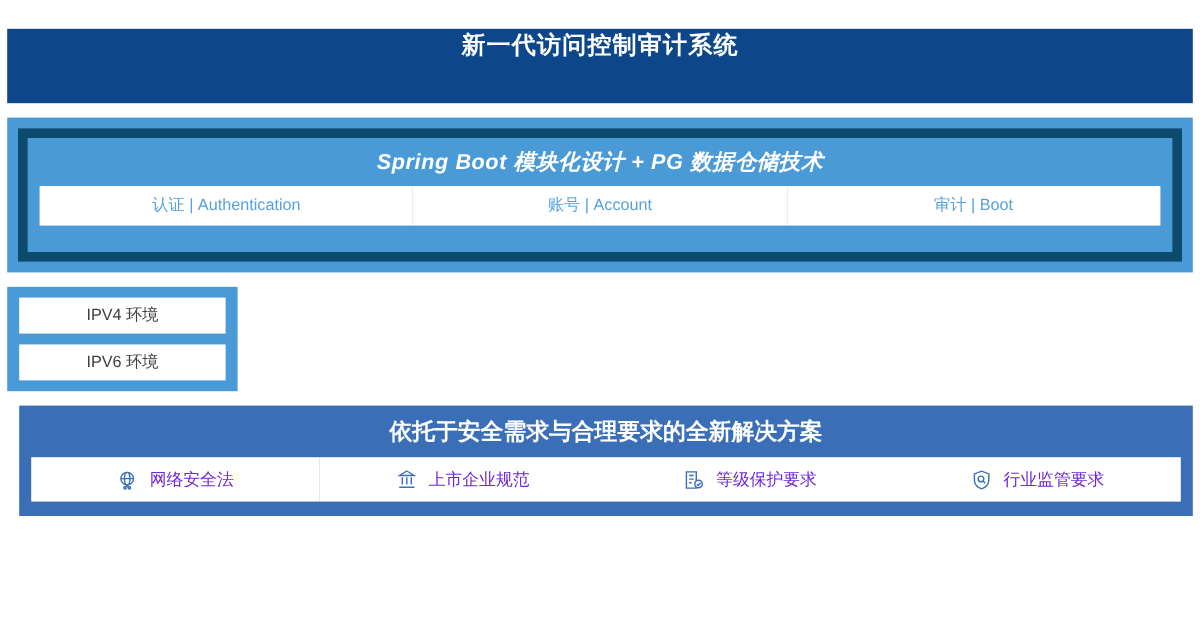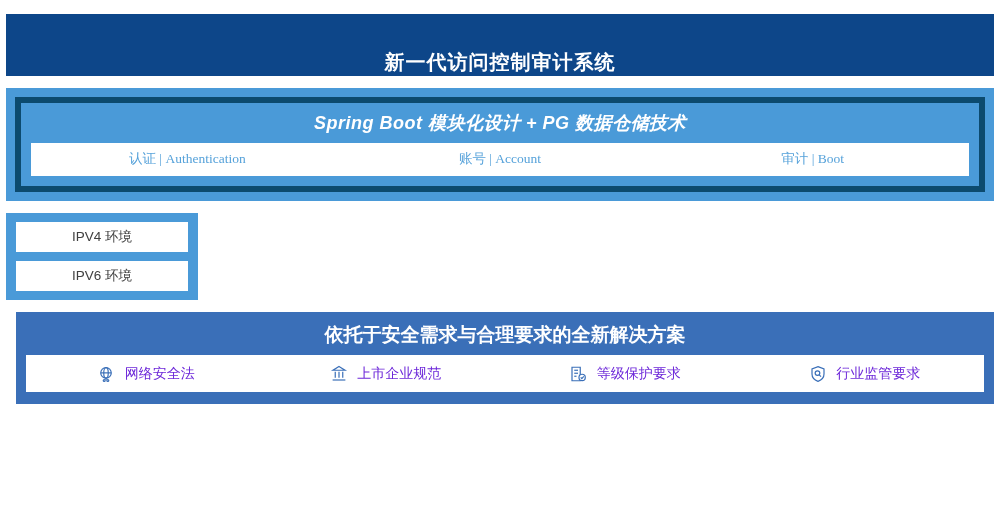--- a/index.html
+++ b/index.html
@@ -6,50 +6,50 @@
   body{
     width:1000px;height:529px;
     background:#ffffff;
     font-family:"Liberation Sans","DejaVu Sans",sans-serif;
     overflow:hidden;
   }
   .page{width:1000px;height:529px;position:relative;display:flex;flex-direction:column;}
 
   
   .header{
-    height:62px;margin:14px 6px 0 6px;
+    height:62px;margin:24px 6px 0 6px;
     background:#0d4689;
-    display:flex;align-items:flex-end;justify-content:center;
+    display:flex;align-items:flex-start;justify-content:center;
   }
   .header-title{
     color:#ffffff;font-size:20px;font-weight:bold;letter-spacing:1px;
   }
 
   
   .stack-card{
     margin:12px 6px 0 6px;
     background:#4a9ad8;
     padding:9px 9px;
     display:flex;flex-direction:column;gap:8px;
   }
 
   .panel{
-    border:6px solid #0c4a6e;
-    padding:6px 10px 10px 10px;
+    border:8px solid #0c4a6e;
+    padding:6px 10px 22px 10px;
     display:flex;flex-direction:column;
   }
   .panel-title{
     color:#ffffff;text-align:center;
     font-size:18px;font-weight:bold;
     padding:4px 0 8px 0;
     line-height:1.2;
   }
   .panel-title.italic{font-style:italic;letter-spacing:.5px;}
 
-  .chip-row{display:flex;font-family:Liberation Serif, serif;}
+  .chip-row{display:flex;}
   .chip{
     flex:1 1 0;
     background:#ffffff;
     height:33px;
     display:flex;align-items:center;justify-content:center;
     color:#56a2da;font-size:13.5px;
     white-space:nowrap;
   }
 
   

